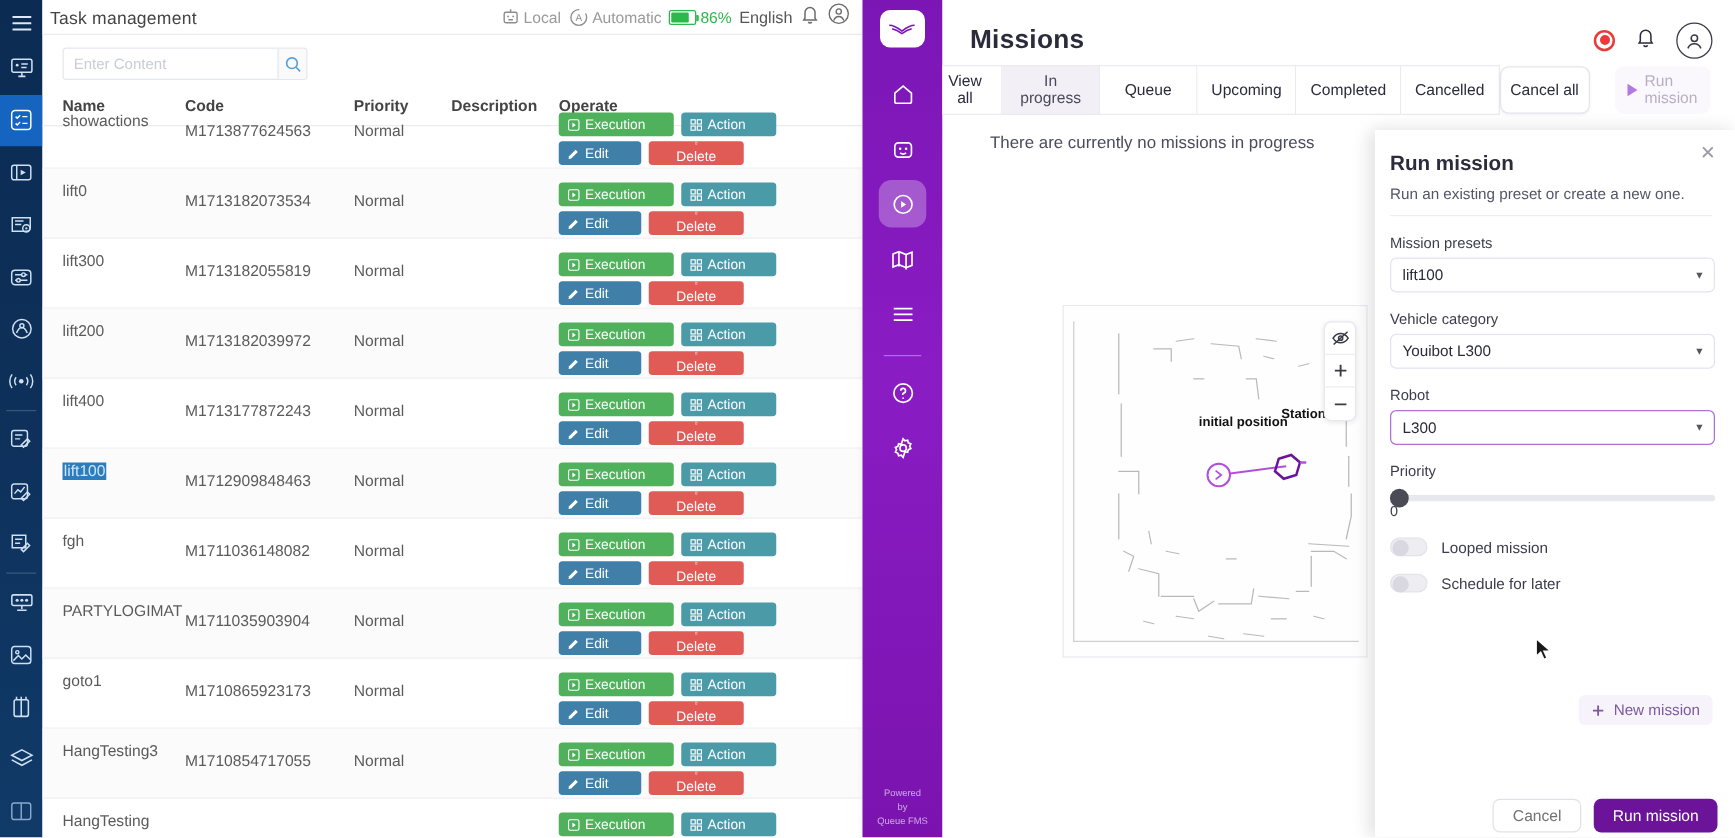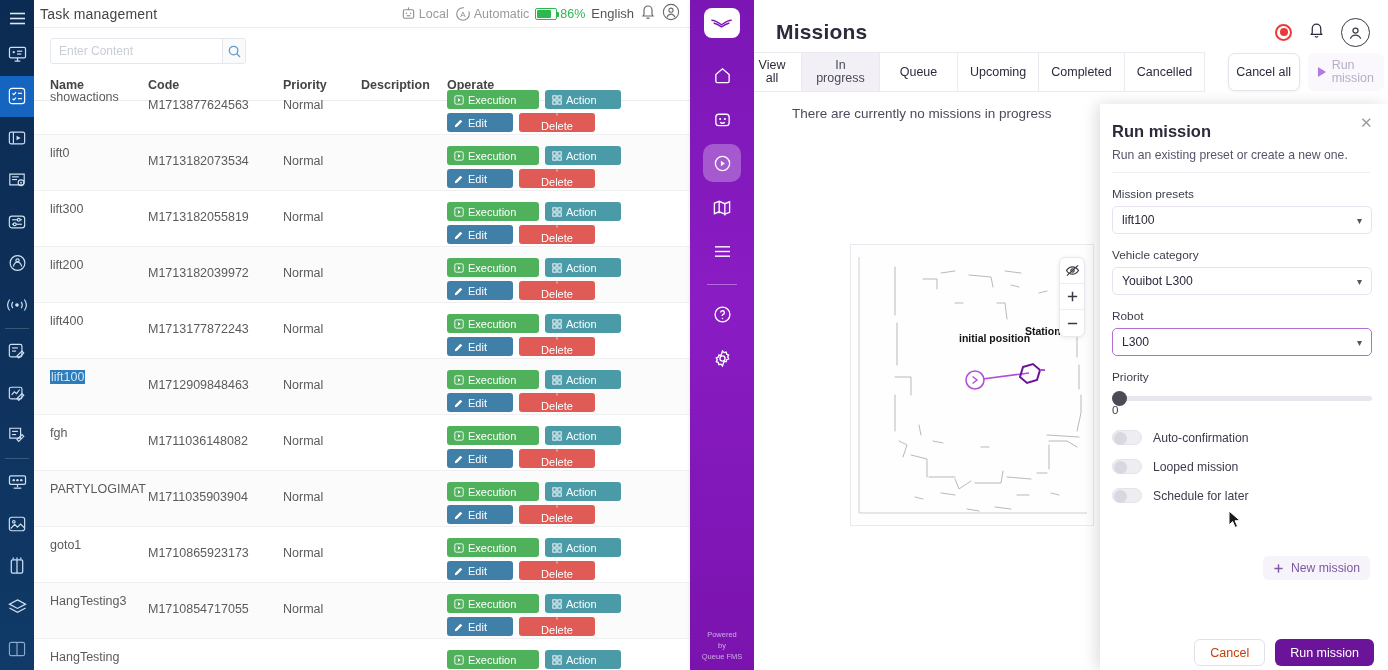--- a/index.html
+++ b/index.html
@@ -150,21 +150,21 @@
 
   .m-tabs { display: flex; align-items: stretch; padding-left: 22px; height: 40px; position: relative; }
   .tab {
     min-width: 78px; padding: 0 12px; display: flex; align-items: center; justify-content: center;
     text-align: center; font-size: 12.5px; color: #2b2b3c; background: #fff;
     border: 1px solid #eceaf1; border-left: 0; cursor: pointer; line-height: 13px;
   }
   .tab:first-child { border-left: 1px solid #eceaf1; border-radius: 6px 0 0 6px; }
   .tab.active { background: #f2f0f6; color: #4a4a5a; }
   .tab.two-line { white-space: pre-line; }
-  .m-tabs-right { margin-left: auto; display: flex; align-items: center; gap: 8px; padding-right: 4px; }
+  .m-tabs-right { margin-left: auto; display: flex; align-items: center; gap: 20px; padding-right: 20px; }
   .cancel-all {
     width: 72px; height: 38px; border: 1px solid #e7e4ed; border-radius: 7px; background: #fff;
     font-size: 12.5px; color: #2b2b3c; cursor: pointer; line-height: 14px;
     font-family: "Liberation Sans", sans-serif;
     box-shadow: 0 1px 3px rgba(0,0,0,.06);
   }
   .run-mission-tab {
     display: flex; align-items: center; gap: 6px; height: 38px; padding: 0 10px;
     border-radius: 7px; background: #faf8fd; color: #b9aec6; font-size: 12.5px;
     line-height: 13px; cursor: pointer; white-space: pre-line;
@@ -245,21 +245,21 @@
     display: inline-flex; align-items: center; gap: 7px;
     background: #f7f3fb; color: #7b5aa0; border: 0; border-radius: 5px;
     height: 24px; padding: 0 10px; font-size: 12.2px; cursor: pointer;
     font-family: "Liberation Sans", sans-serif;
   }
   .drawer-footer {
     position: absolute; right: 14px; bottom: 4px; display: flex; gap: 10px;
   }
   .btn-cancel {
     height: 27px; padding: 0 15px; border: 1px solid #e3e0e9; border-radius: 6px;
-    background: #fff; color: #c2410c; font-size: 12.5px; cursor: pointer;
+    background: #fff; color: #737373; font-size: 12.5px; cursor: pointer;
     font-family: "Liberation Sans", sans-serif;
   }
   .btn-run {
     height: 27px; padding: 0 15px; border: 0; border-radius: 6px;
     background: #6b1399; color: #fff; font-size: 12.5px; cursor: pointer;
     font-family: "Liberation Sans", sans-serif;
   }
   .cursor-arrow { position: absolute; left: 1228px; top: 510px; pointer-events: none; }
 </style>
 </head>
@@ -1077,26 +1077,20 @@
     <div class="slider-track">
       <div class="slider-knob"></div>
     </div>
     <div class="slider-val">0</div>
 
     <div id="drawer-toggles">
         <div class="toggle-row">
           <div class="toggle">
             <i></i>
           </div>
-          <div class="toggle-label">Auto-confirmation</div>
-        </div>
-        <div class="toggle-row">
-          <div class="toggle">
-            <i></i>
-          </div>
           <div class="toggle-label">Looped mission</div>
         </div>
         <div class="toggle-row">
           <div class="toggle">
             <i></i>
           </div>
           <div class="toggle-label">Schedule for later</div>
         </div>
       </div>
 

